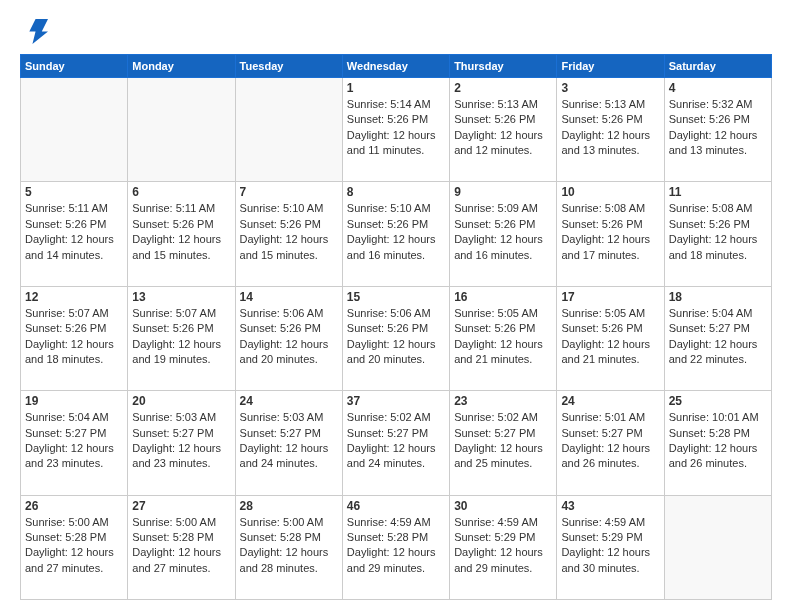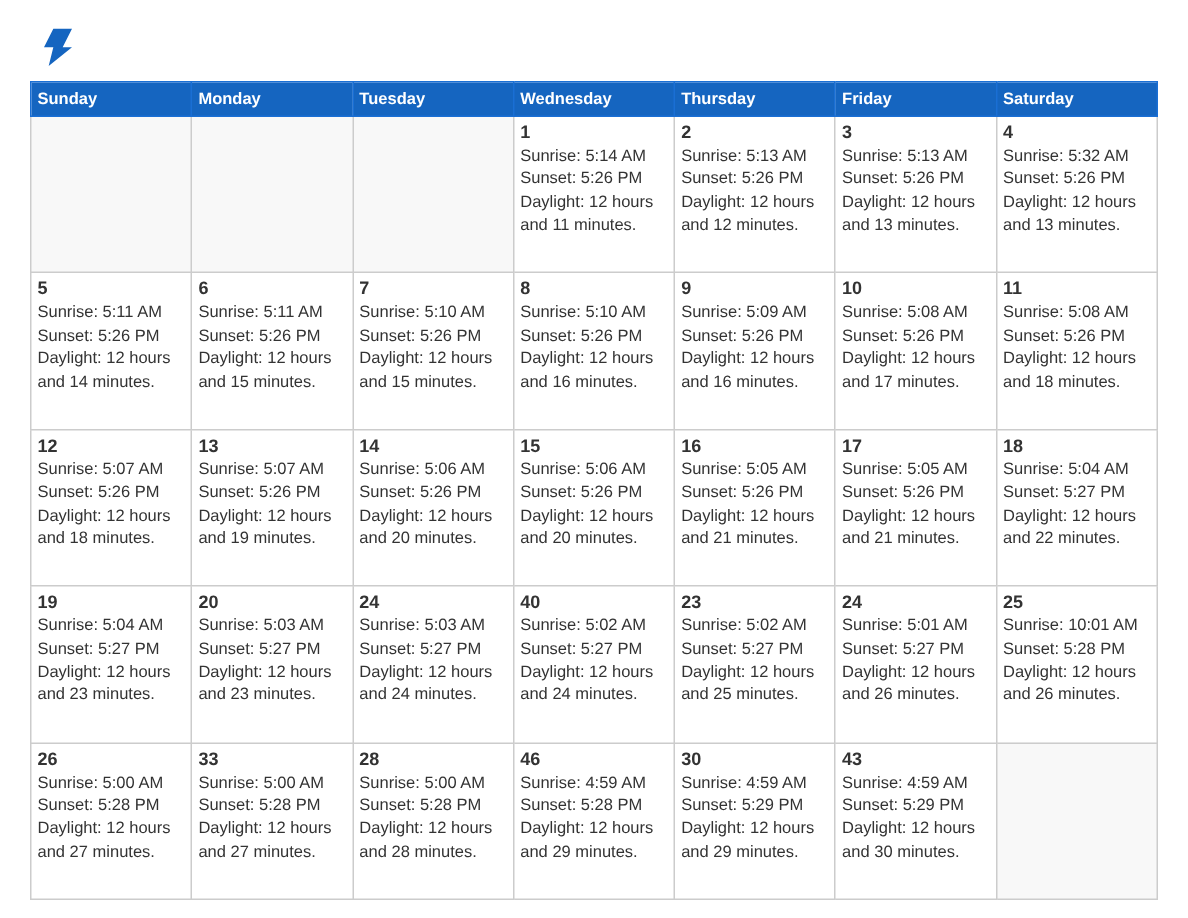--- a/index.html
+++ b/index.html
@@ -277,21 +277,21 @@
 and 23 minutes.</div>
           </td>
           <td>
             <span class="day-number">24</span>
             <div class="cell-text">Sunrise: 5:03 AM
 Sunset: 5:27 PM
 Daylight: 12 hours
 and 24 minutes.</div>
           </td>
           <td>
-            <span class="day-number">40</span>
+            <span class="day-number">37</span>
             <div class="cell-text">Sunrise: 5:02 AM
 Sunset: 5:27 PM
 Daylight: 12 hours
 and 24 minutes.</div>
           </td>
           <td>
             <span class="day-number">23</span>
             <div class="cell-text">Sunrise: 5:02 AM
 Sunset: 5:27 PM
 Daylight: 12 hours
@@ -314,21 +314,21 @@
         </tr>
         <tr>
           <td>
             <span class="day-number">26</span>
             <div class="cell-text">Sunrise: 5:00 AM
 Sunset: 5:28 PM
 Daylight: 12 hours
 and 27 minutes.</div>
           </td>
           <td>
-            <span class="day-number">33</span>
+            <span class="day-number">27</span>
             <div class="cell-text">Sunrise: 5:00 AM
 Sunset: 5:28 PM
 Daylight: 12 hours
 and 27 minutes.</div>
           </td>
           <td>
             <span class="day-number">28</span>
             <div class="cell-text">Sunrise: 5:00 AM
 Sunset: 5:28 PM
 Daylight: 12 hours

